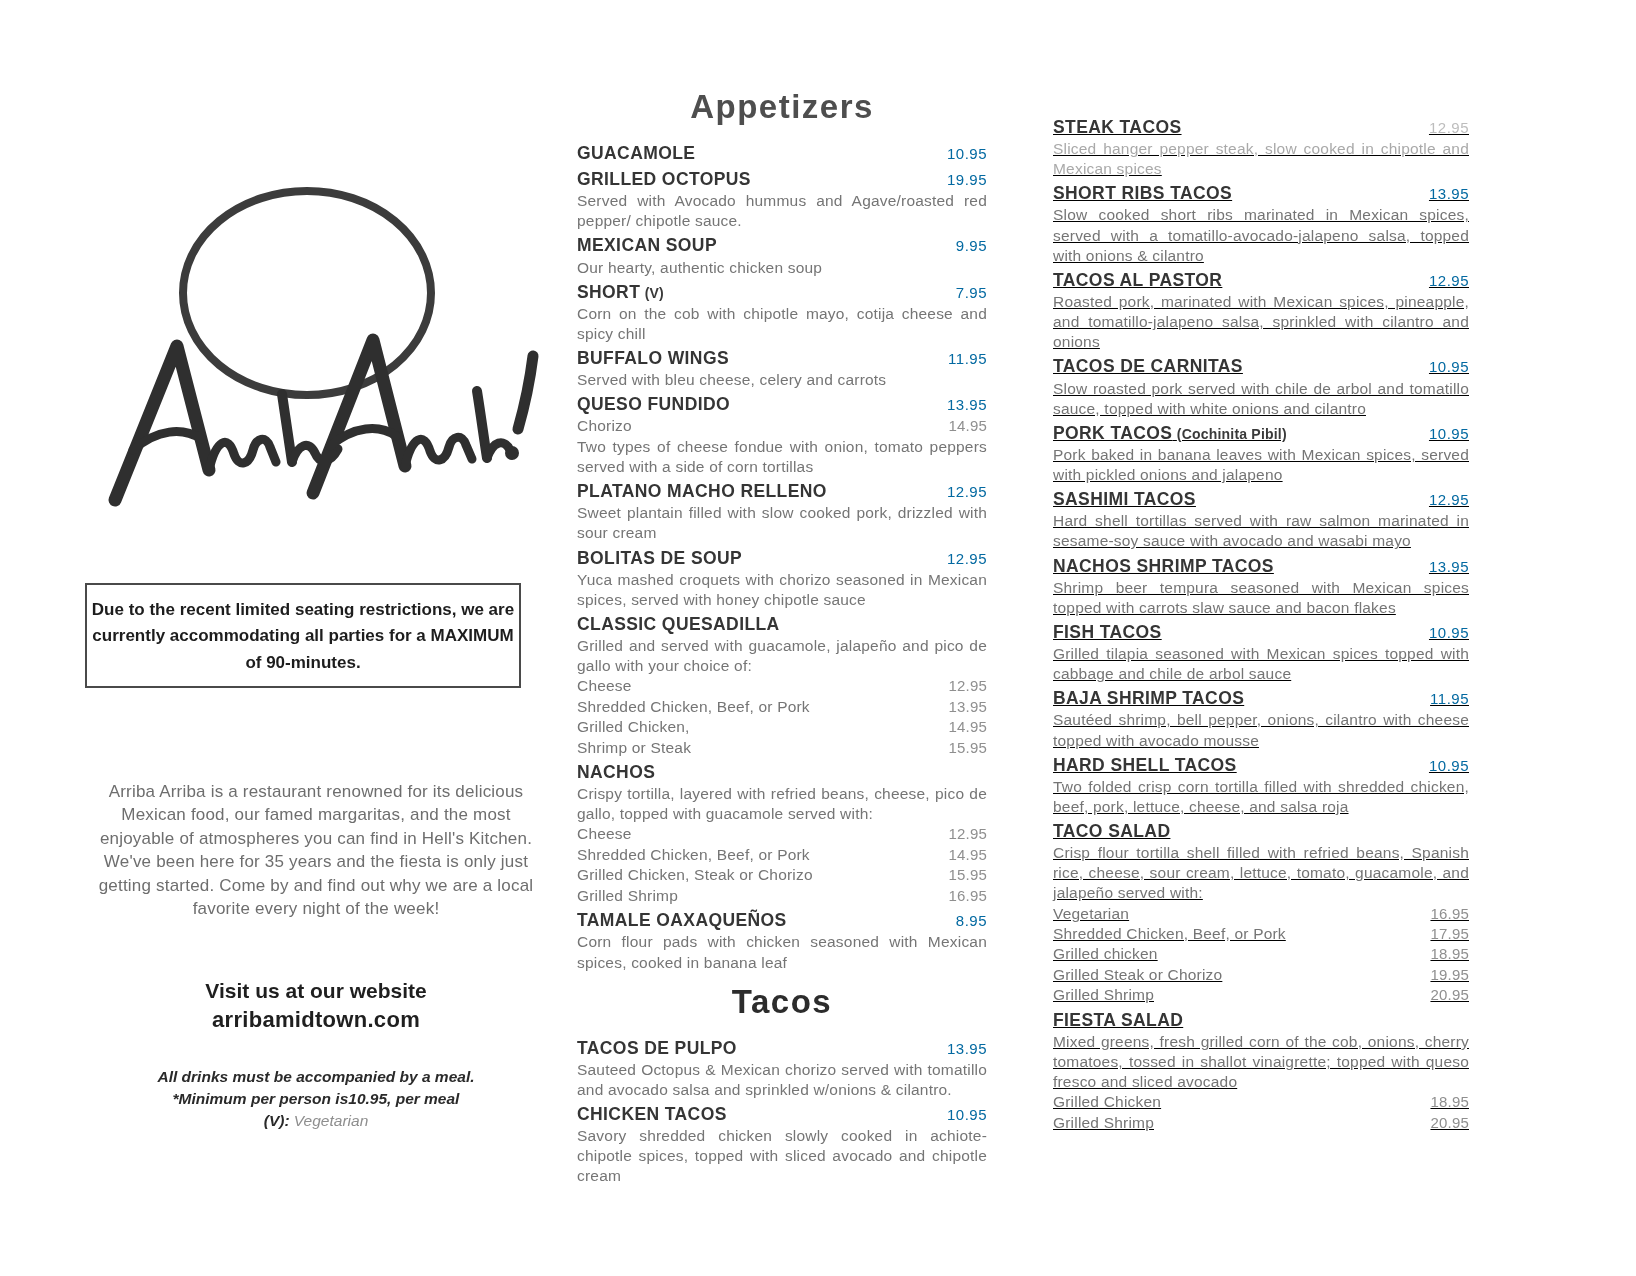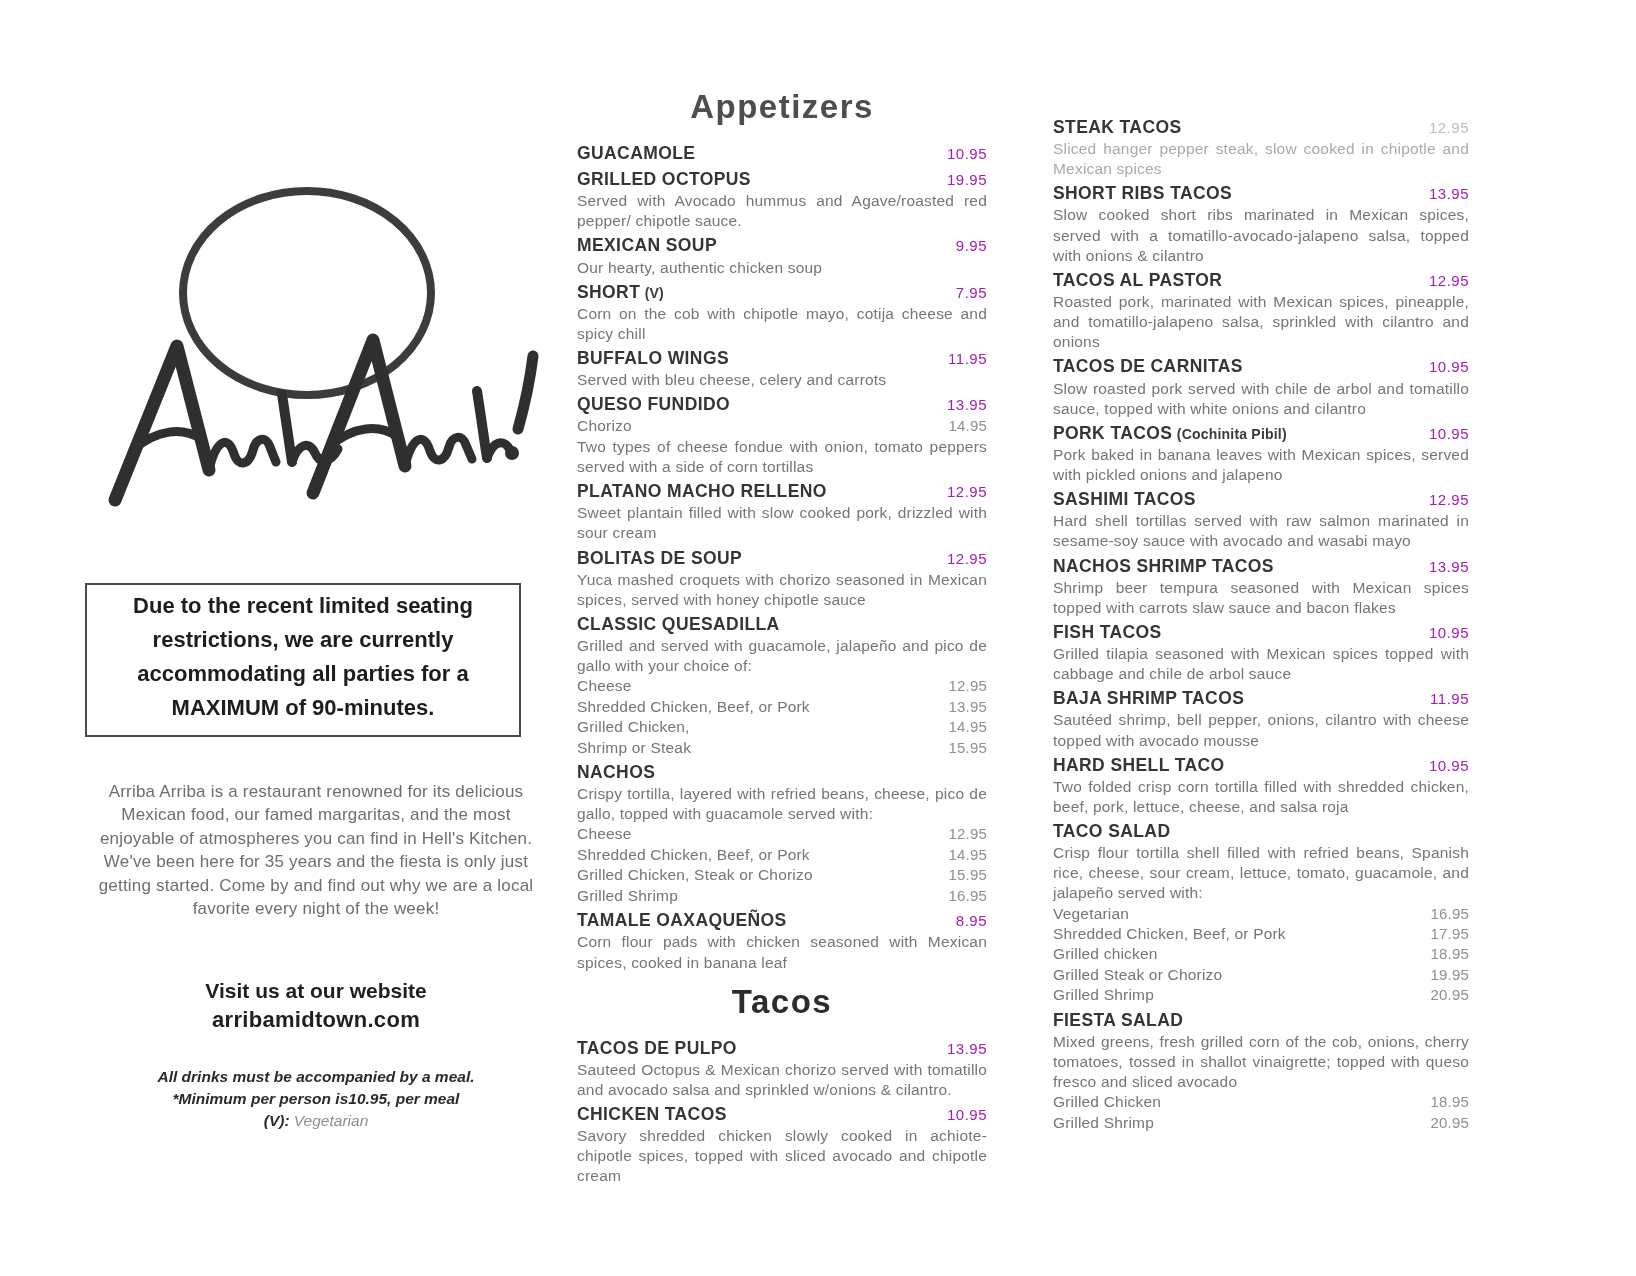--- a/index.html
+++ b/index.html
@@ -7,54 +7,54 @@
     position:relative;
     width:1636px;height:1276px;
     background:#ffffff;
     font-family:"Liberation Sans", sans-serif;
     overflow:hidden;
     margin:0 auto;
   }
   .col{position:absolute;top:0;}
   .col-left{left:85px;width:462px;height:1276px;}
   .col-middle{left:577px;top:88px;width:410px;}
-  .col-right{left:1053px;top:116px;width:416px;}
+  .col-right{left:1053px;top:116px;width:416px;text-decoration:underline;}
 
   
   .menu-heading{
     text-align:center;font-weight:700;font-size:33px;
     letter-spacing:1.5px;margin:0 0 16px 0;
   }
   .heading-light{color:#4e4e4e;}
   .heading-dark{color:#2c2c2c;}
   .menu-heading.mid{margin-top:10px;}
 
   
   .menu-item{margin-bottom:3px;}
   .item-head{display:flex;justify-content:space-between;align-items:baseline;line-height:1.32;}
   .item-name{font-weight:700;font-size:17.5px;color:#353535;letter-spacing:.4px;white-space:nowrap;}
   .item-suffix{font-weight:700;font-size:14px;color:#3a3a3a;letter-spacing:.2px;}
-  .item-price{font-size:15px;color:#a21caf;letter-spacing:.5px;}
+  .item-price{font-size:15px;color:#0369a1;letter-spacing:.5px;}
   .item-price.faded{color:#bdbdbd;}
   .item-desc{
     font-size:15.5px;color:#757575;line-height:1.3;
     text-align:justify;letter-spacing:.2px;
   }
   .item-desc.faded{color:#a9a9a9;}
   .variant-row{display:flex;justify-content:space-between;font-size:15.5px;color:#757575;line-height:1.32;letter-spacing:.2px;}
   .variant-price{color:#8f8f8f;font-size:15px;}
 
   
   .logo-wrap{position:absolute;left:0;top:148px;width:462px;height:366px;}
   .notice-box{
     position:absolute;left:0;top:583px;width:432px;
     border:2px solid #4a4a4a;
-    padding:4px 0 10px 0;
+    padding:12px 0 10px 0;
     text-align:center;
-    font-weight:700;font-size:22px;color:#1d1d1d;line-height:1.55;
+    font-weight:700;font-size:17px;color:#1d1d1d;line-height:1.55;
   }
   .about-text{
     position:absolute;left:0;top:780px;width:462px;
     text-align:center;font-size:17px;color:#6e6e6e;line-height:1.38;letter-spacing:.2px;
   }
   .website-block{
     position:absolute;left:0;top:976px;width:462px;
     text-align:center;color:#1f1f1f;
   }
   .website-label{font-weight:700;font-size:21px;line-height:1.4;}
@@ -310,21 +310,21 @@
         </div>
         <div class="menu-item">
           <div class="item-head">
             <span><span class="item-name">BAJA SHRIMP TACOS</span></span>
             <span class="item-price">11.95</span>
           </div>
           <div class="item-desc">Sautéed shrimp, bell pepper, onions, cilantro with cheese topped with avocado mousse</div>
         </div>
         <div class="menu-item">
           <div class="item-head">
-            <span><span class="item-name">HARD SHELL TACO</span></span>
+            <span><span class="item-name">HARD SHELL TACOS</span></span>
             <span class="item-price">10.95</span>
           </div>
           <div class="item-desc">Two folded crisp corn tortilla filled with shredded chicken, beef, pork, lettuce, cheese, and salsa roja</div>
         </div>
       </div>
 
     <div>
         <div class="menu-item">
           <div class="item-head">
             <span><span class="item-name">TACO SALAD</span></span>

